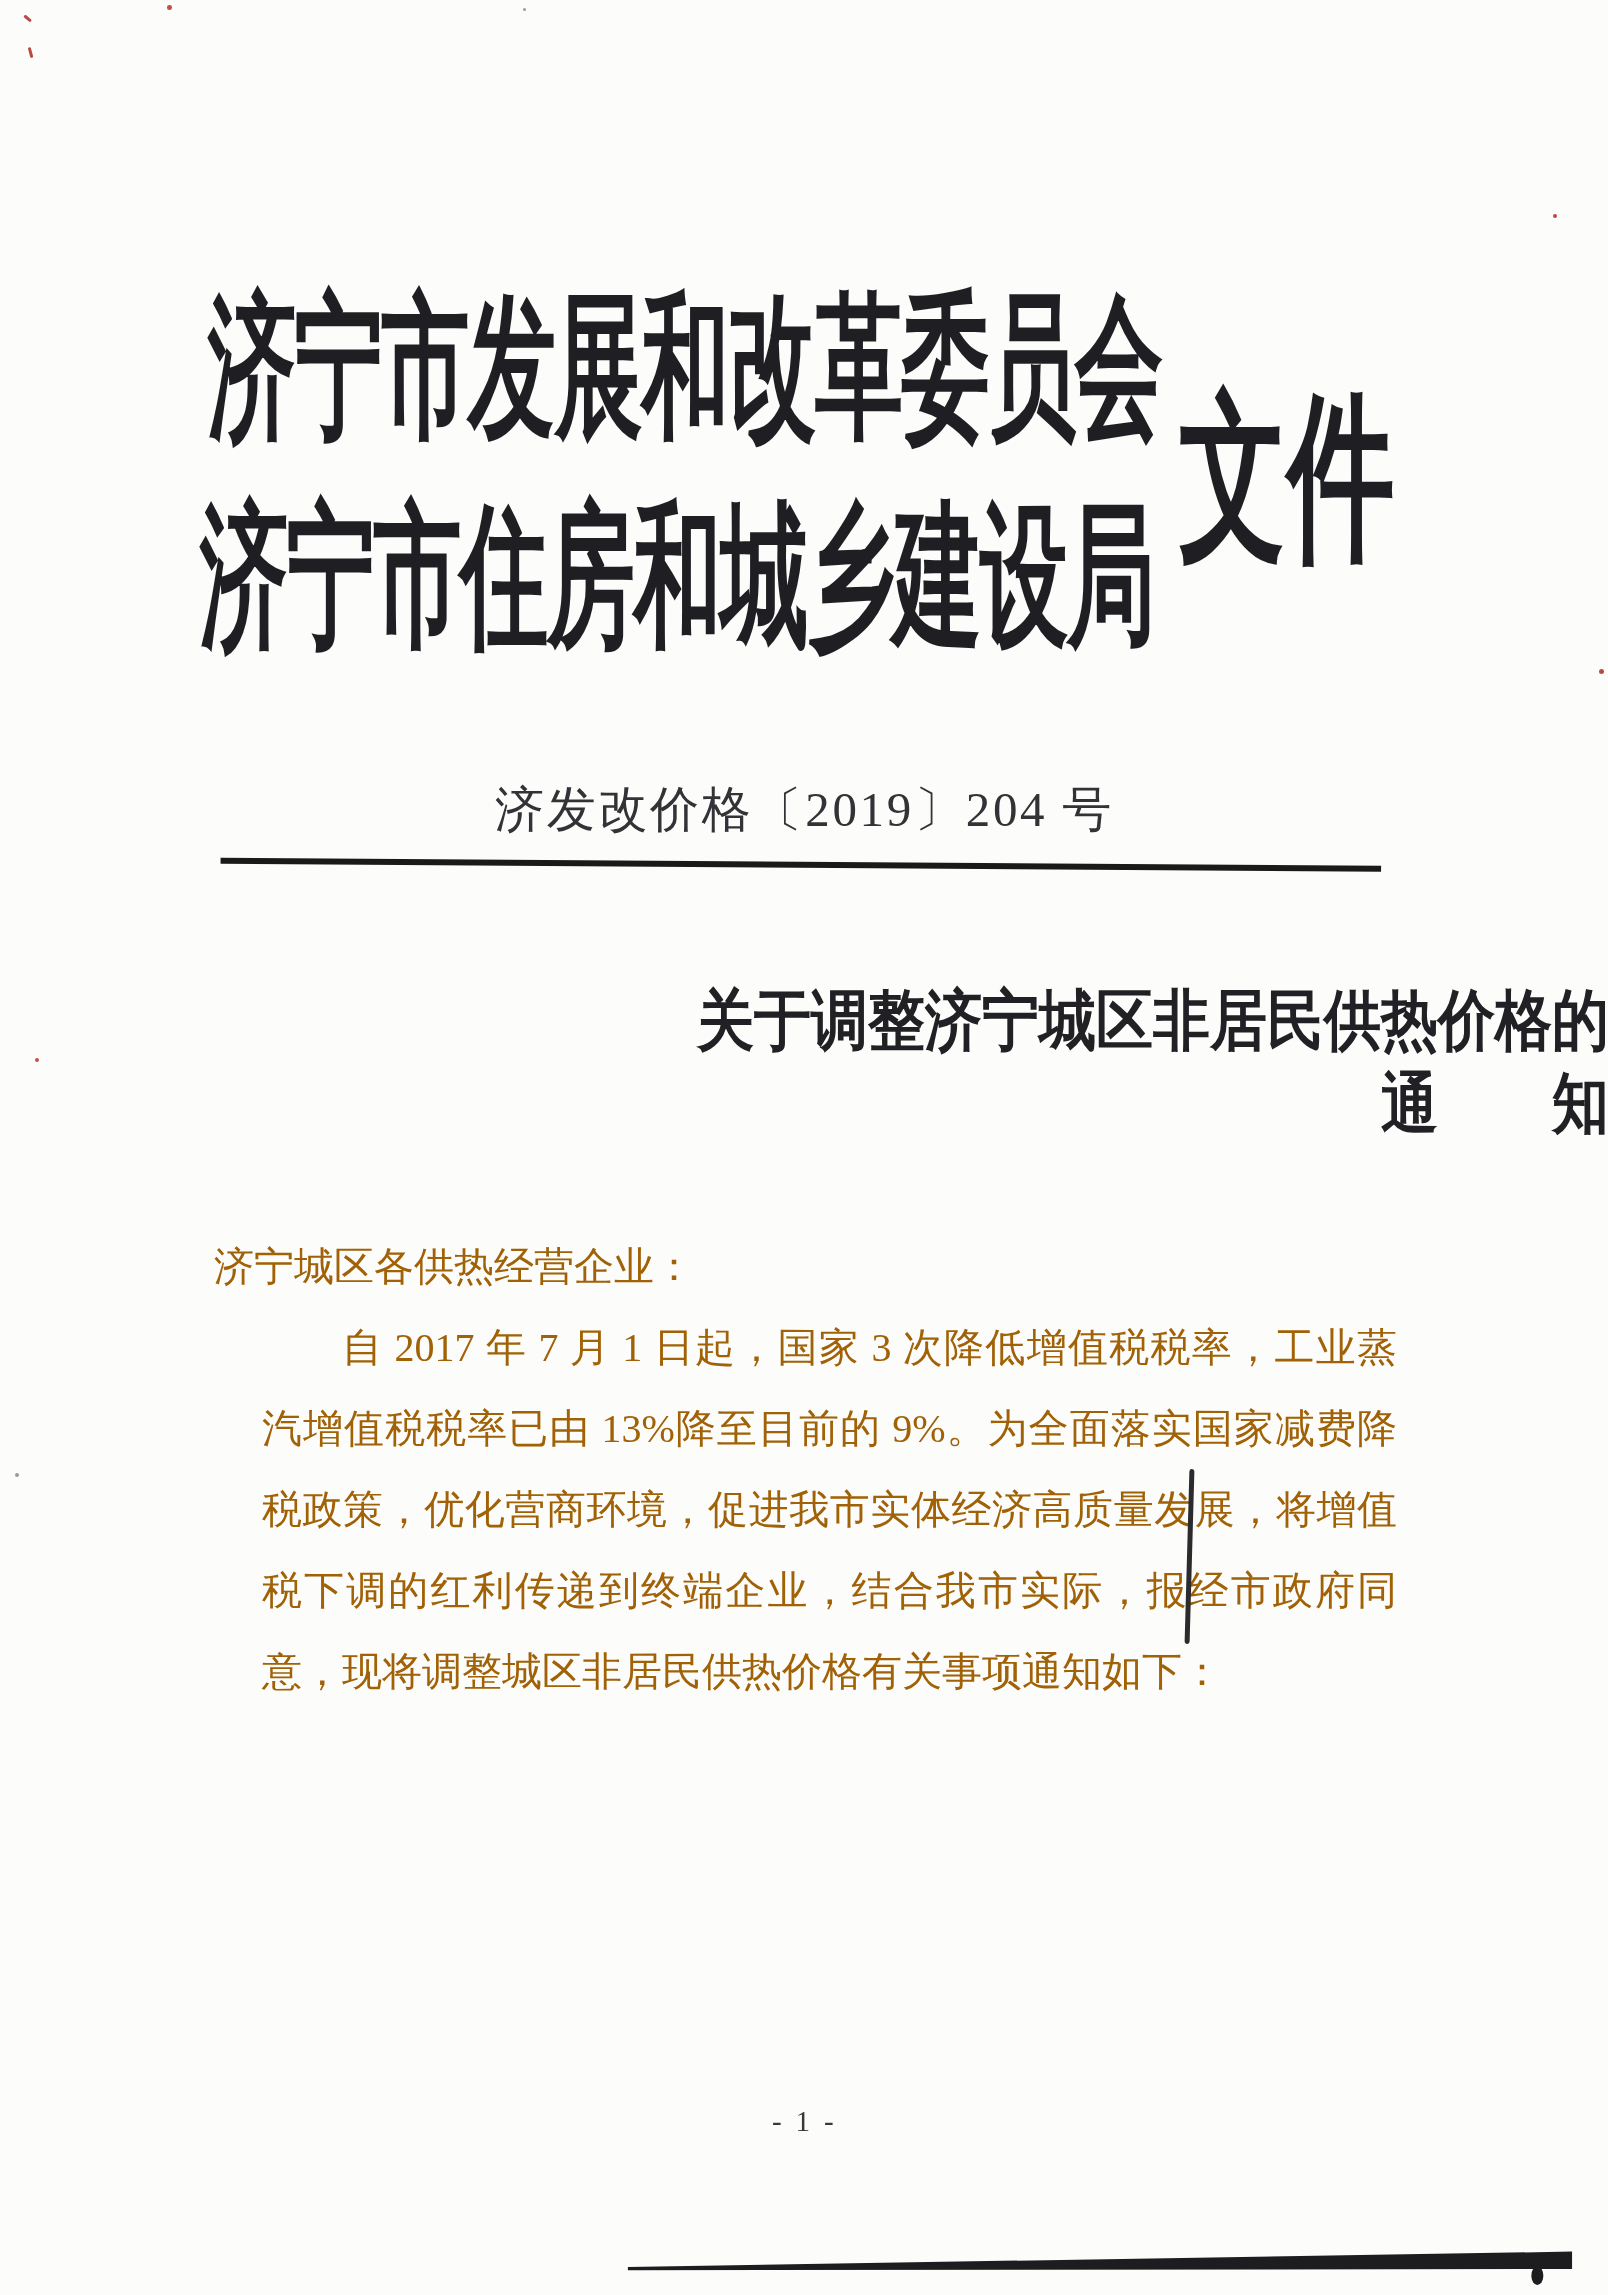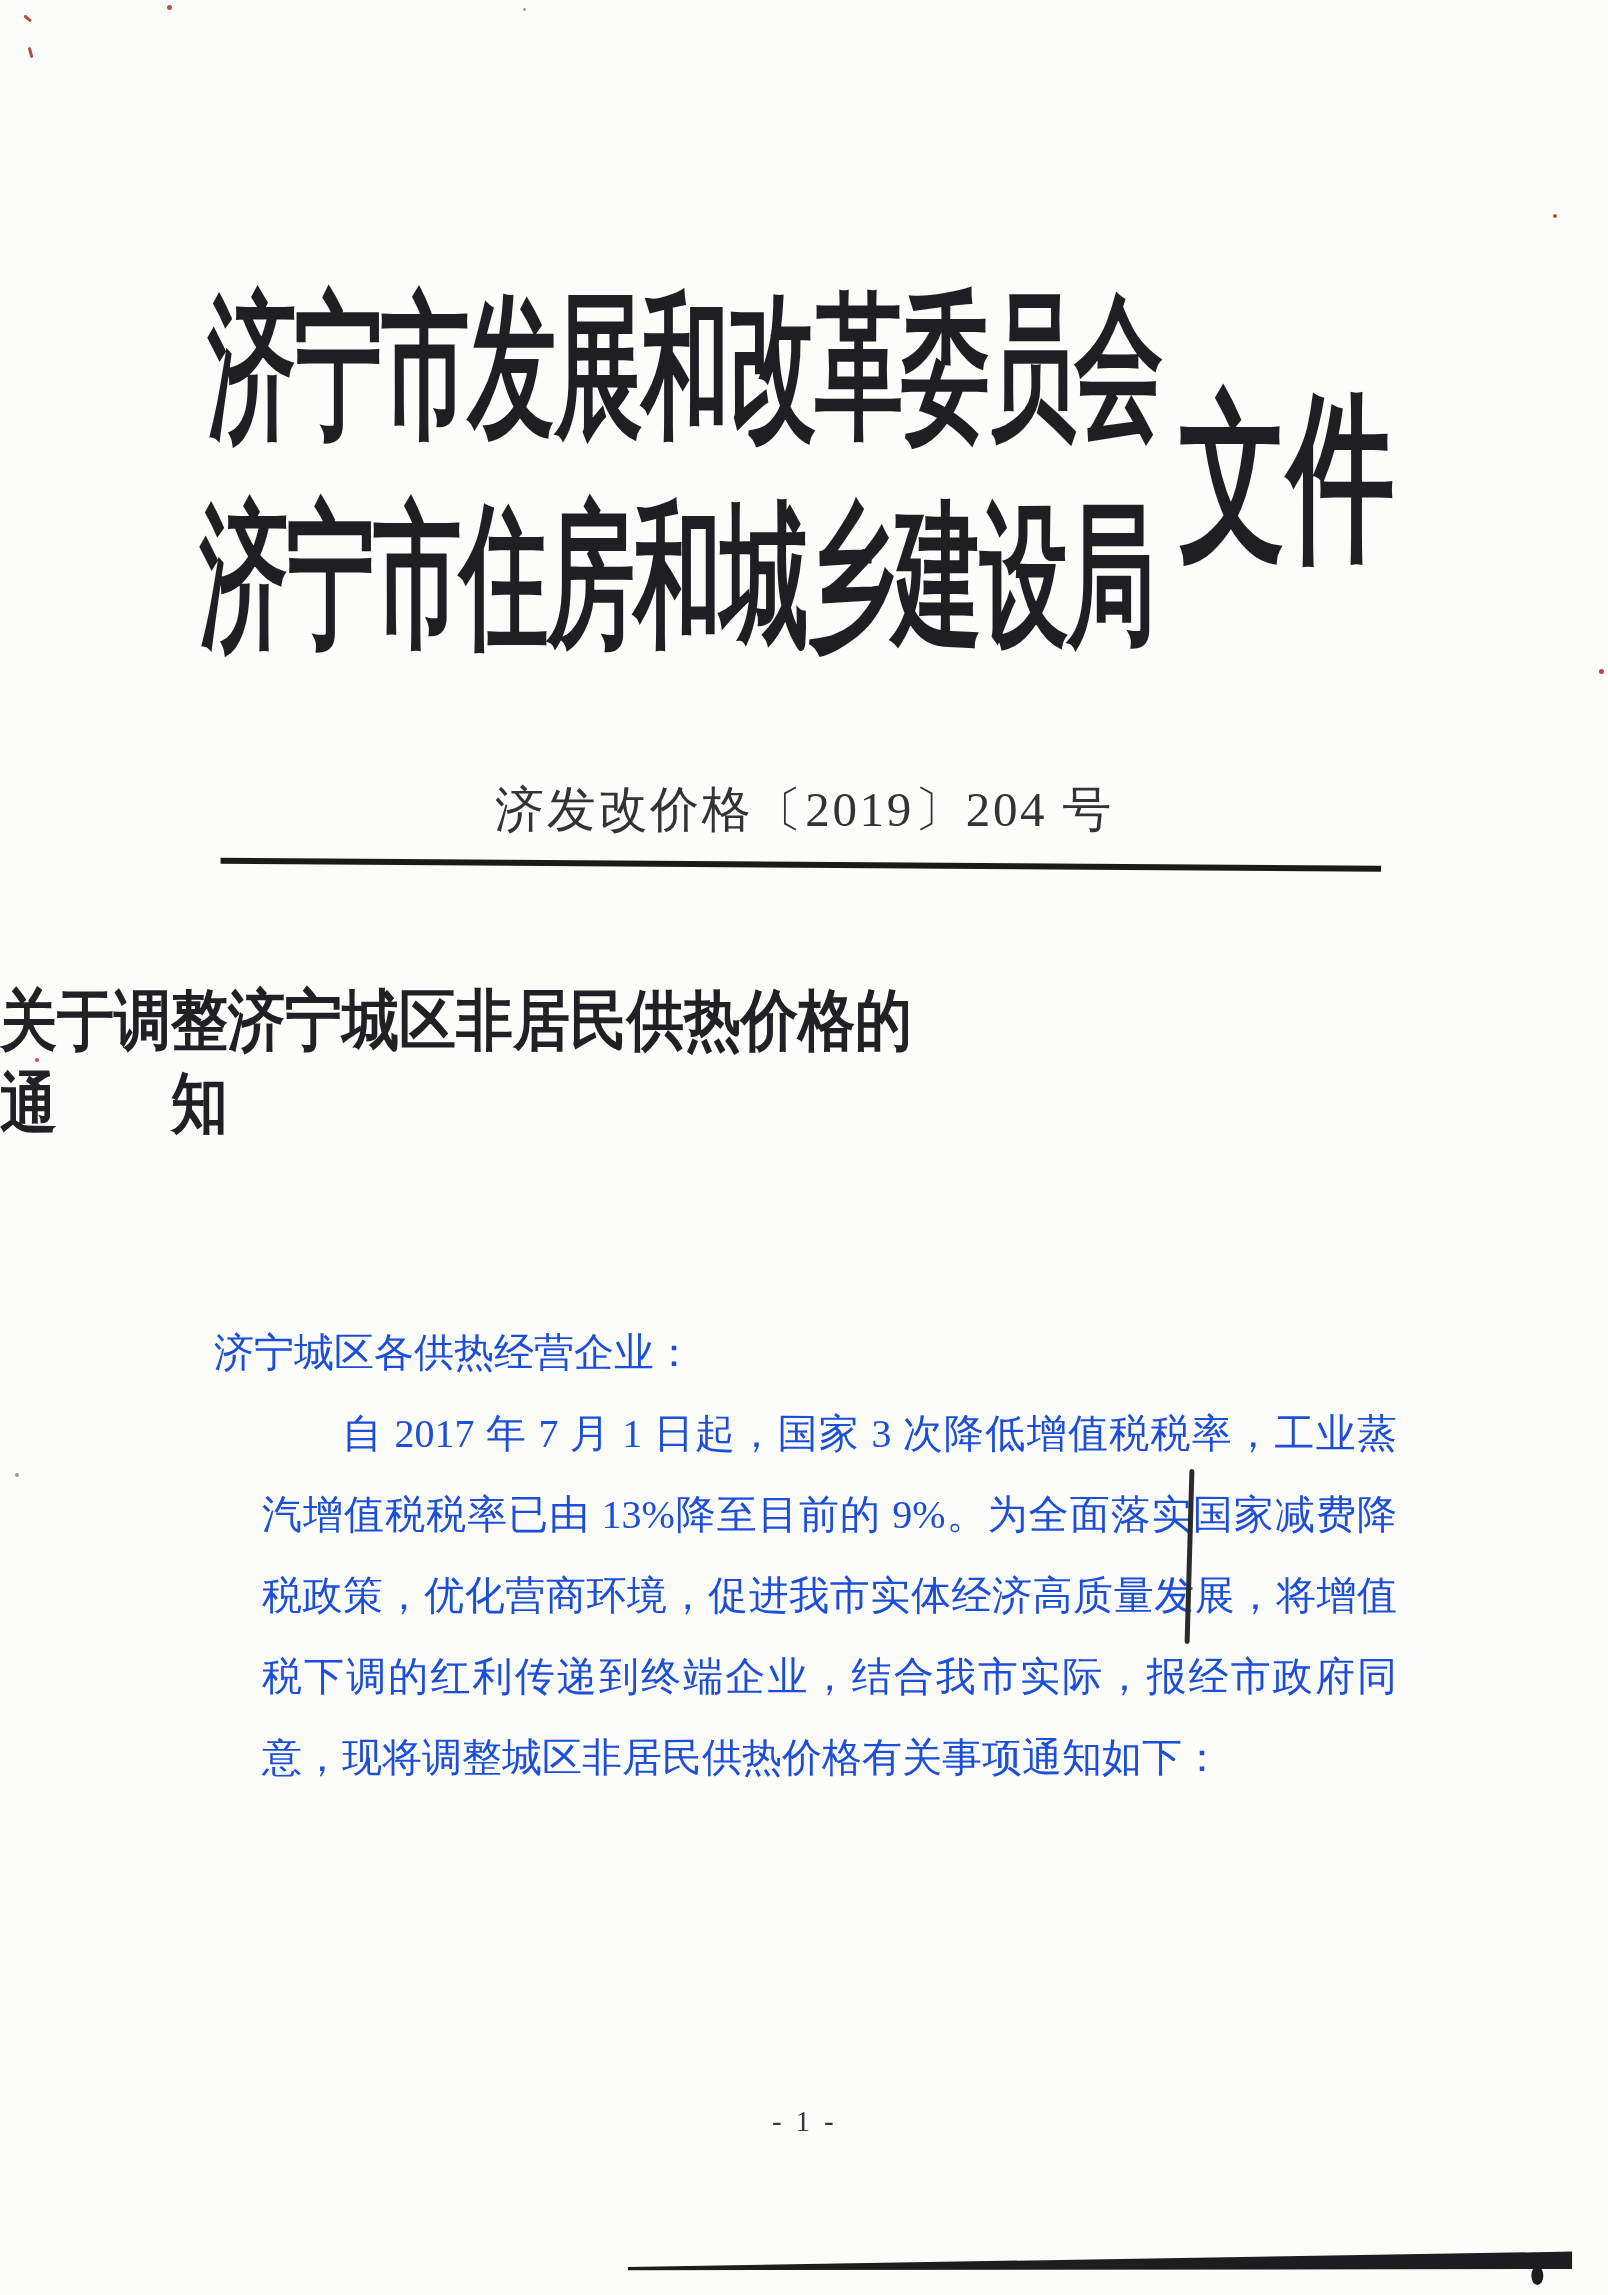--- a/index.html
+++ b/index.html
@@ -47,40 +47,40 @@
     font-style:normal;
   }
   .rule-svg{
     position:absolute;left:0;top:0;
     width:1609px;height:2295px;
     pointer-events:none;
   }
   
   .title-block{
     position:absolute;left:0;right:0;top:987px;
-    text-align:left;
+    text-align:right;
     color:#212125;
   }
   .title-line{
     font-size:57px;
     font-weight:bold;
     line-height:1.2;
     transform:scaleY(1.16);
     white-space:nowrap;
   }
   .title-line2{margin-top:14.7px;}
   
   .body-text{
     position:absolute;
-    left:214px;top:1312px;
+    left:214px;top:1226px;
     width:1183px;
     font-size:40px;
     line-height:81px;
     text-align:justify;
-    color:#1d4ed8;
+    color:#a16207;
   }
   .body-text p{margin:0;}
   .body-text p.indent{text-indent:2em;margin-left:48px;}
   
   .page-number{
     position:absolute;left:0;right:0;top:2105px;
     text-align:center;
     font-size:29px;
     letter-spacing:3.3px;
     color:#38383b;

